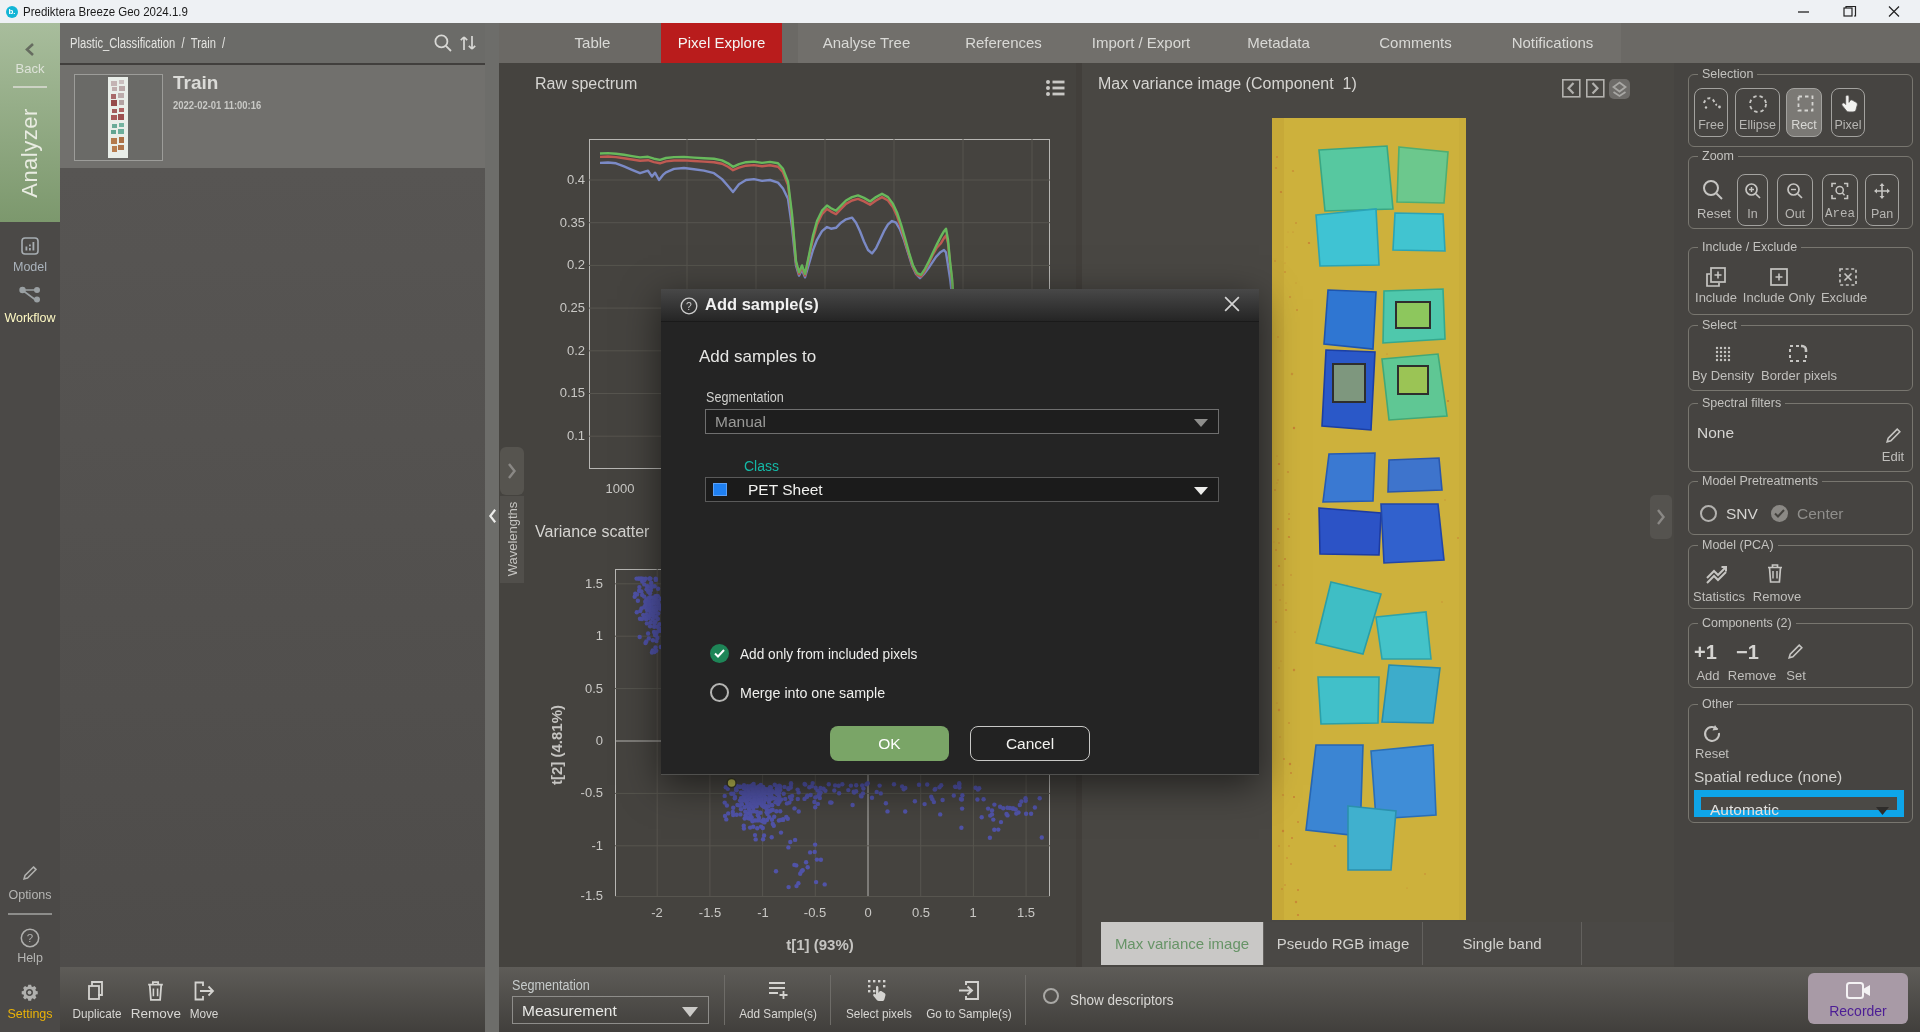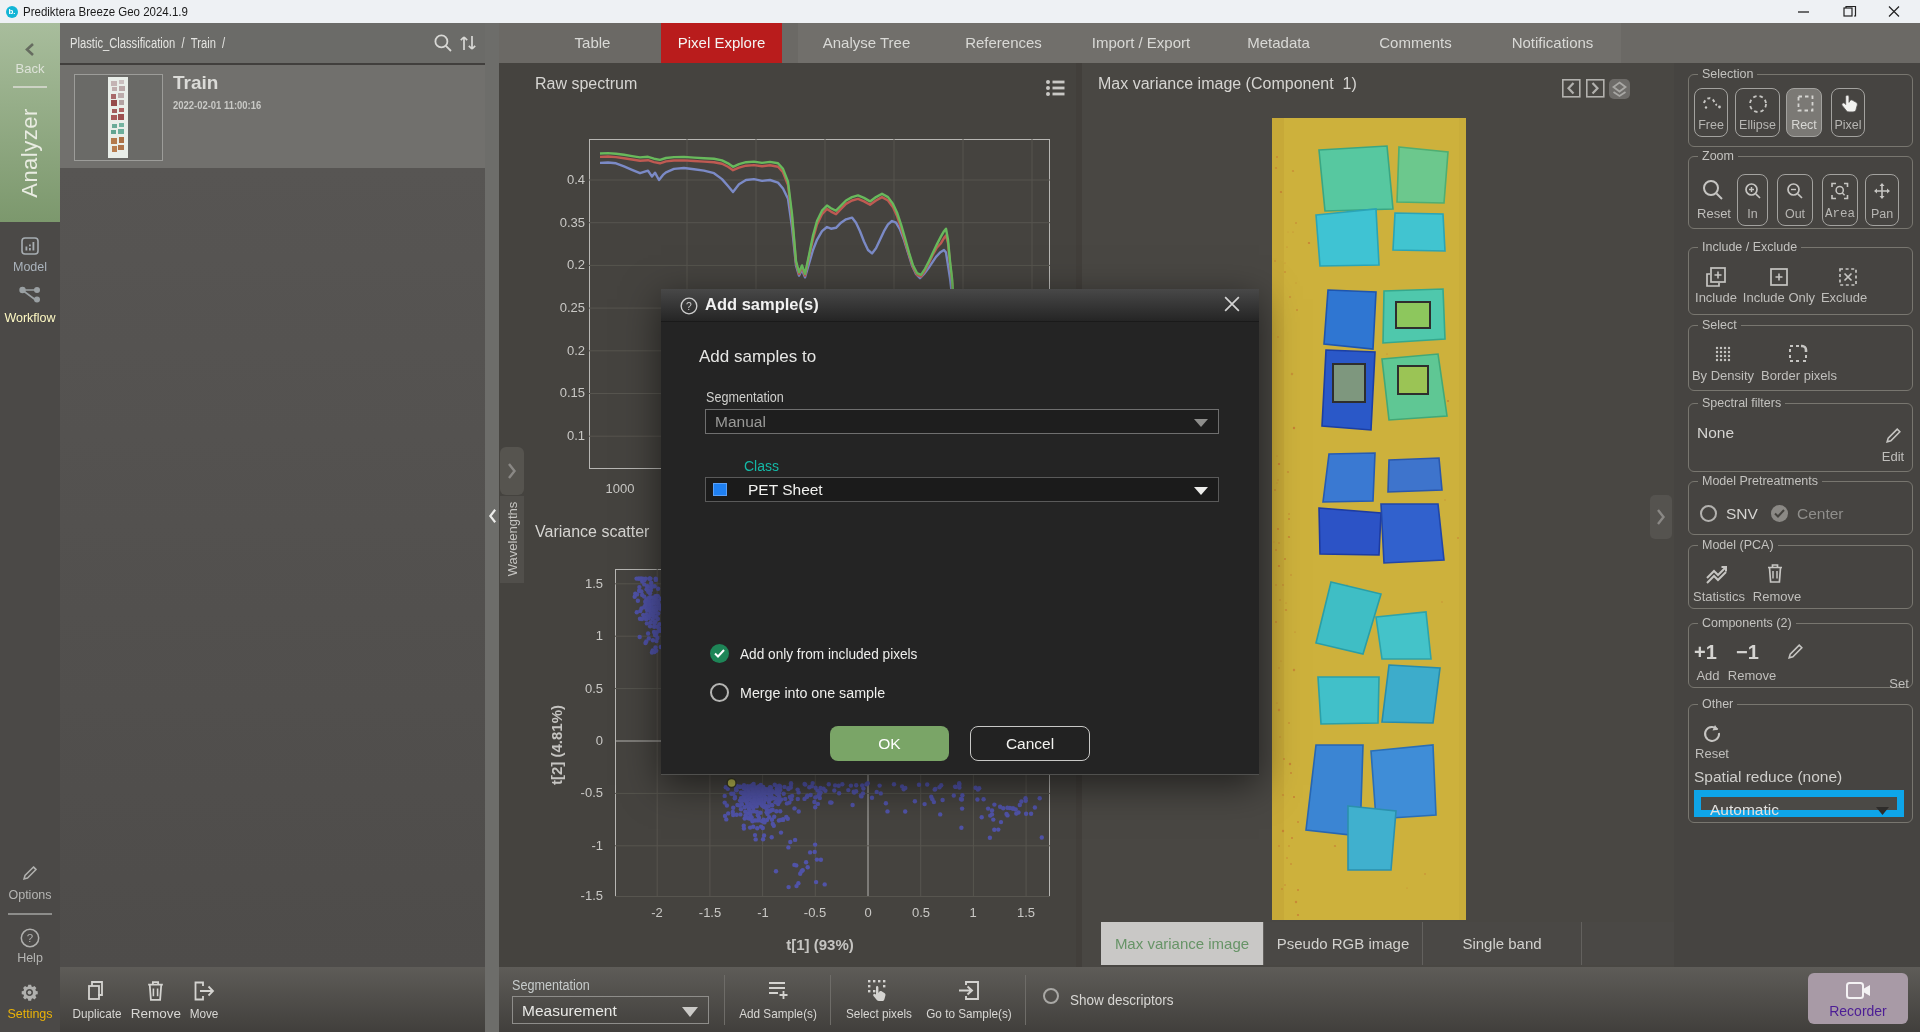--- a/index.html
+++ b/index.html
@@ -1128,21 +1128,21 @@
 <div class="grp" style="top:623px;height:65px;">
     <div class="leg">Components (2)</div>
   </div>
 <div class="abs" style="left:1694px;top:641px;font-size:20px;font-weight:bold;color:#d5d4d1;">+1</div>
 <div class="flab" style="left:1690px;top:668px;width:36px;font-size:13px;">Add</div>
 <div class="abs" style="left:1736px;top:641px;font-size:20px;font-weight:bold;color:#d5d4d1;">−1</div>
 <div class="flab" style="left:1724px;top:668px;width:56px;font-size:13px;">Remove</div>
 <svg style="position:absolute;left:1786px;top:642px;" width="19" height="19" viewBox="0 0 18 18">
   <path d="M3 15 L4 11.5 L12.5 3 L15 5.5 L6.5 14 Z" fill="none" stroke="#c6c5c2" stroke-width="1.5"></path>
   </svg>
-<div class="flab" style="left:1883px;top:668px;width:32px;font-size:13px;margin-top:8px;">Set</div>
+<div class="flab" style="left:1780px;top:668px;width:32px;font-size:13px;">Set</div>
 
 <div class="grp" style="top:704px;height:119px;">
     <div class="leg">Other</div>
   </div>
 <svg style="position:absolute;left:1702px;top:723px;" width="20" height="20" viewBox="0 0 20 20">
   <path d="M15.5 6.5 A7 7 0 1 0 17 10" fill="none" stroke="#c6c5c2" stroke-width="2"></path>
   <path d="M13 2 L16 6.8 L10.5 7.5" fill="#c6c5c2"></path>
   </svg>
 <div class="flab" style="left:1690px;top:746px;width:44px;font-size:13px;">Reset</div>
 <div class="abs" style="left:1694px;top:768px;font-size:15.5px;color:#cfcecb;">Spatial reduce (none)</div>

